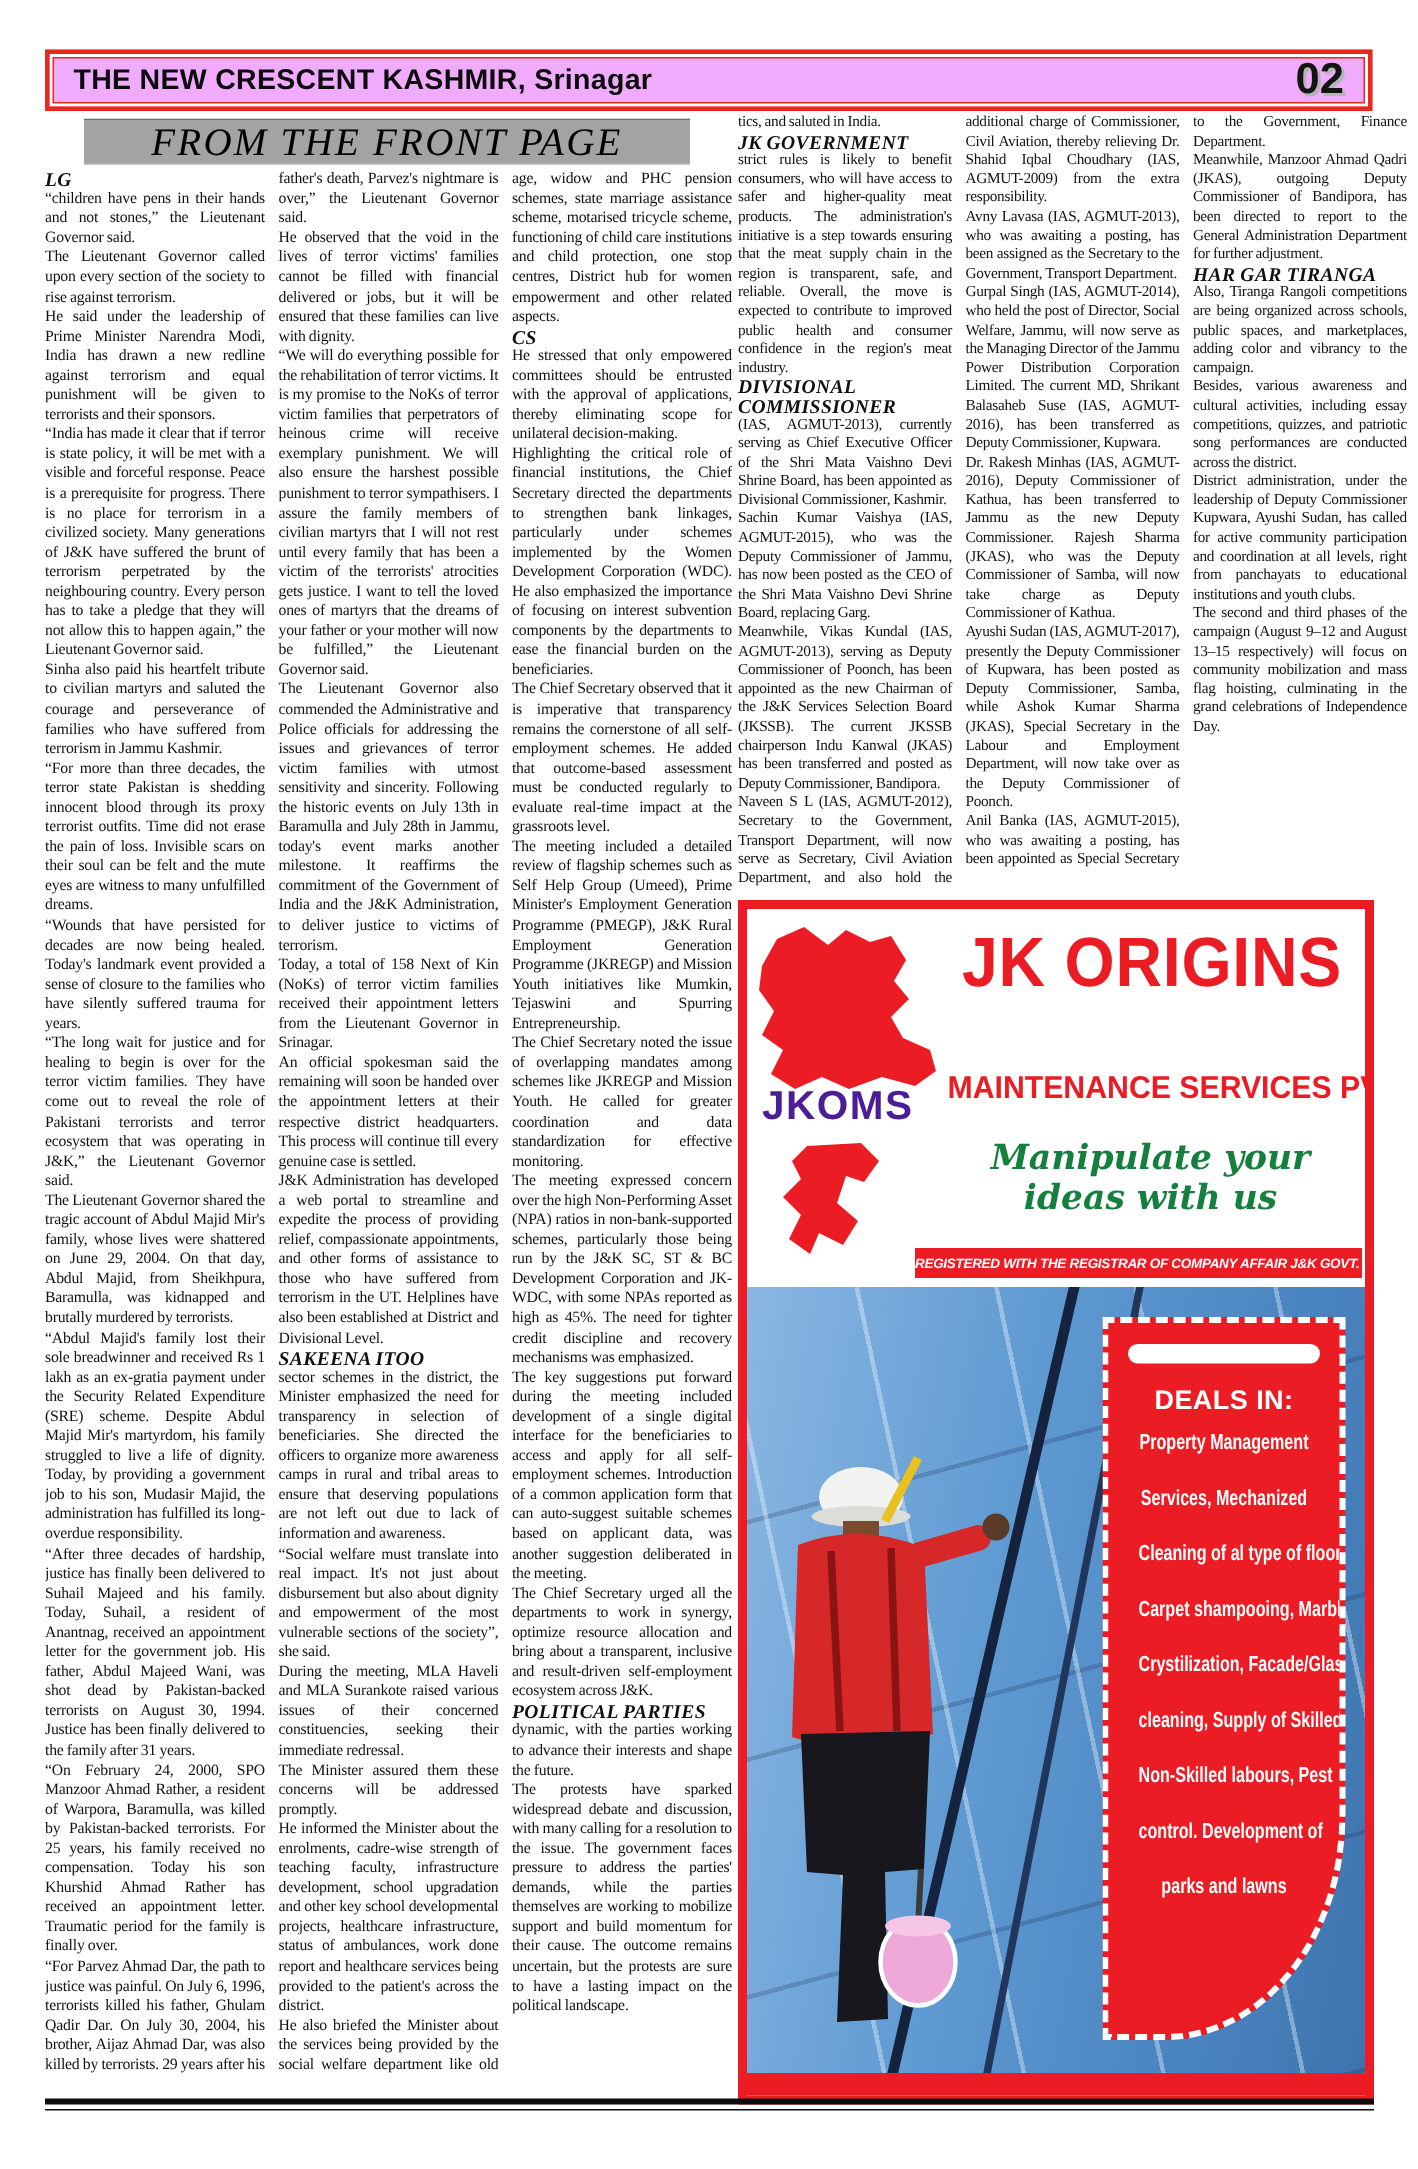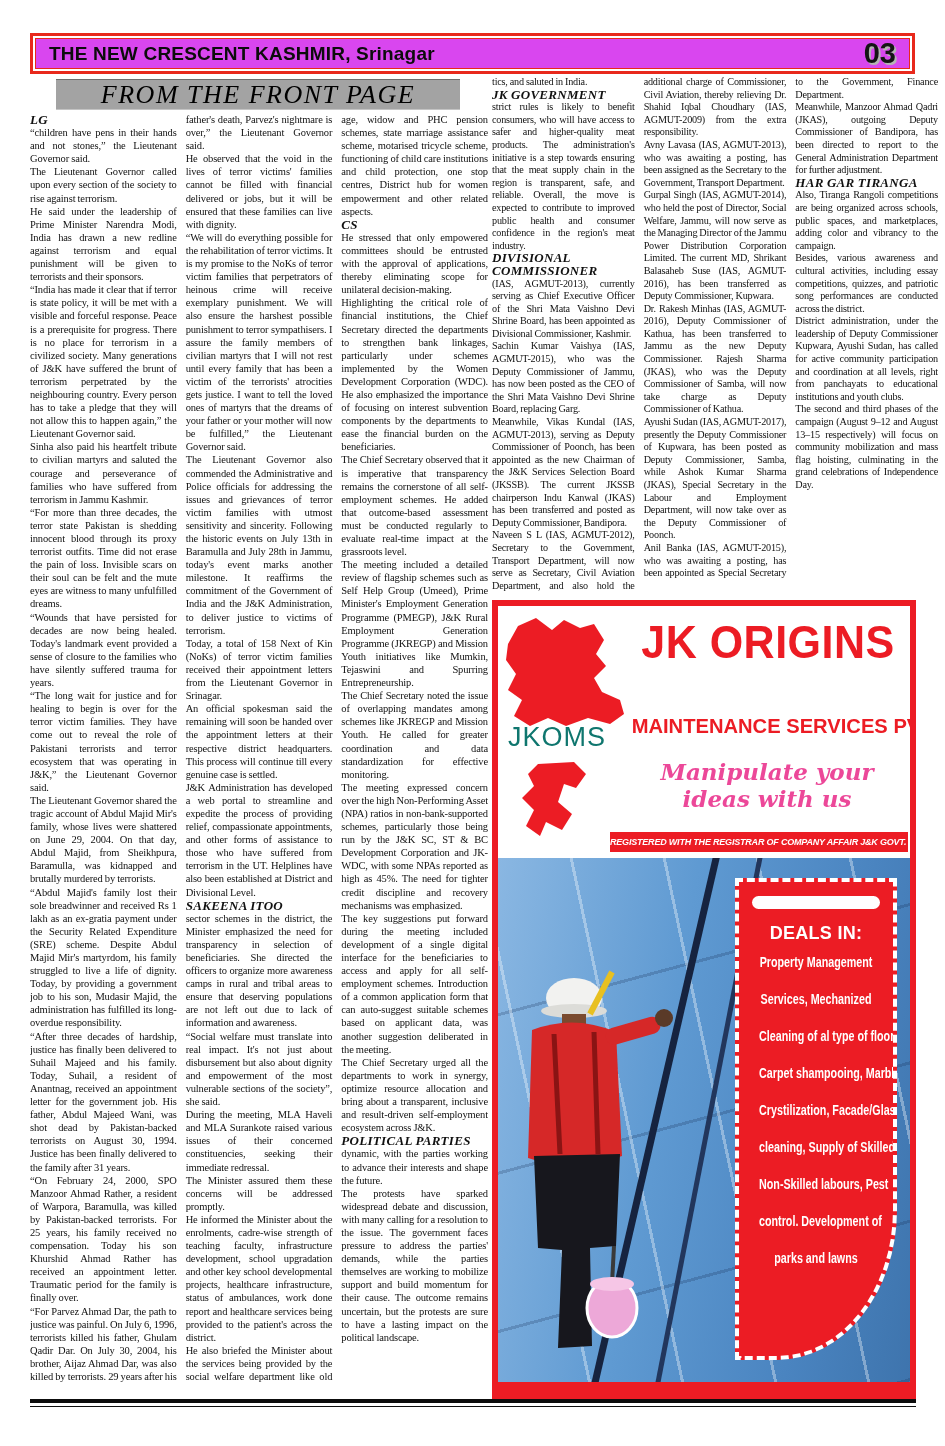--- a/index.html
+++ b/index.html
@@ -1,21 +1,21 @@
 <!DOCTYPE html>
 <html><head>
 <meta charset="utf-8">
 <style>
   html,body{margin:0;padding:0;background:#ffffff;}
   body{width:945px;height:1446px;position:relative;font-family:"Liberation Serif",serif;color:#111;overflow:hidden;}
 
   
   .masthead{position:absolute;left:30px;top:33px;width:885px;height:41px;box-sizing:border-box;
     border:3px solid #e8291c;box-shadow:inset 0 0 0 2px #fff,inset 0 0 0 3px #e8291c;
-    display:flex;align-items:center;justify-content:space-between;padding:0 16px;background:#d946ef;}
+    display:flex;align-items:center;justify-content:space-between;padding:0 16px;background:#f0abfc;}
   .masthead-title{font-family:"Liberation Sans",sans-serif;font-weight:bold;font-size:19px;letter-spacing:.2px;color:#0c0c0c;}
   .masthead-page{font-family:"Liberation Sans",sans-serif;font-weight:bold;font-size:29px;color:#141414;text-shadow:2px 2px 0 #b5b5b5;}
 
   
   .section-banner{position:absolute;left:56px;top:79px;width:404px;height:31px;background:#a3a3a3;
     box-shadow:inset 0 1px 0 #6e6e6e, inset 0 -1px 0 #c4c4c4;
     display:flex;align-items:center;justify-content:center;
     font-family:"Liberation Serif",serif;font-weight:normal;font-style:italic;font-size:26px;letter-spacing:1.5px;color:#000;}
 
   
@@ -31,26 +31,26 @@
   
   .bottom-rule{position:absolute;left:30px;top:1399px;width:886px;height:4px;background:#0d0d0d;}
   .bottom-rule-thin{position:absolute;left:30px;top:1406px;width:886px;height:1px;background:#0d0d0d;}
 
   
   .ad{position:absolute;left:492px;top:600px;width:424px;height:803px;box-sizing:border-box;
     border:6px solid #ec1c24;background:#fff;}
   .ad-top{position:relative;height:252px;background:#fff;overflow:hidden;}
   .ad-map{position:absolute;left:4px;top:8px;width:125px;height:238px;}
   .jkoms{position:absolute;left:10px;top:116px;z-index:2;font-family:"Liberation Sans",sans-serif;
-    font-weight:normal;font-size:27px;letter-spacing:1px;color:#0f766e;text-shadow:0 0 1px #fff;}
+    font-weight:bold;font-size:27px;letter-spacing:1px;color:#4c1d95;text-shadow:0 0 1px #fff;}
   .ad-title{position:absolute;left:132px;right:4px;top:12px;text-align:center;color:#ec1c24;
     font-family:"Liberation Sans",sans-serif;font-weight:bold;font-size:43px;letter-spacing:.5px;transform:scaleY(1.08);}
   .ad-subtitle{position:absolute;left:128px;right:2px;top:108px;text-align:center;color:#ec1c24;
     font-family:"Liberation Sans",sans-serif;font-weight:bold;font-size:21px;white-space:nowrap;transform:scaleX(.96);}
-  .ad-tagline{position:absolute;left:130px;right:4px;top:152px;text-align:center;color:#ec4899;
+  .ad-tagline{position:absolute;left:130px;right:4px;top:152px;text-align:center;color:#15803d;
     font-family:"DejaVu Serif",serif;font-weight:bold;font-style:italic;font-size:23px;}
   .ad-regbanner{position:absolute;left:112px;right:2px;bottom:6px;height:20px;background:#ec1c24;color:#fff;
     font-family:"Liberation Sans",sans-serif;font-weight:bold;font-style:italic;font-size:9px;letter-spacing:-.2px;
     line-height:20px;text-align:center;white-space:nowrap;overflow:hidden;}
 
   .ad-photo{position:relative;height:524px;overflow:hidden;
     background:linear-gradient(100deg,#8ab7e2 0%,#5f9ad2 40%,#4a84c0 75%,#3e74ad 100%);}
   .ad-photo:before{content:"";position:absolute;inset:0;
     background:repeating-linear-gradient(78deg,rgba(255,255,255,0) 0 88px,rgba(255,255,255,.35) 88px 91px),
                repeating-linear-gradient(165deg,rgba(18,38,76,0) 0 150px,rgba(18,38,76,.22) 150px 153px);}
@@ -66,21 +66,21 @@
   .deals-heading{font-size:18px;margin-top:14px;letter-spacing:.3px;}
   .deal-line{font-size:14.5px;line-height:37px;white-space:nowrap;transform:scaleX(.74);transform-origin:50% 50%;}
 
   .ad-bottom-strip{height:15px;background:#ec1c24;}
 </style>
 </head>
 <body>
 
 <div class="masthead">
   <span class="masthead-title">THE NEW CRESCENT KASHMIR, Srinagar</span>
-  <span class="masthead-page">03</span>
+  <span class="masthead-page">02</span>
 </div>
 
 <div class="section-banner">FROM THE FRONT PAGE</div>
 
 <div class="left-text">
     <h3 class="col-heading">LG</h3>
     <p>“children have pens in their hands and not stones,” the Lieutenant Governor said.</p>
     <p>The Lieutenant Governor called upon every section of the society to rise against terrorism.</p>
     <p>He said under the leadership of Prime Minister Narendra Modi, India has drawn a new redline against terrorism and equal punishment will be given to terrorists and their sponsors.</p>
     <p>“India has made it clear that if terror is state policy, it will be met with a visible and forceful response. Peace is a prerequisite for progress. There is no place for terrorism in a civilized society. Many generations of J&amp;K have suffered the brunt of terrorism perpetrated by the neighbouring country. Every person has to take a pledge that they will not allow this to happen again,” the Lieutenant Governor said.</p>

